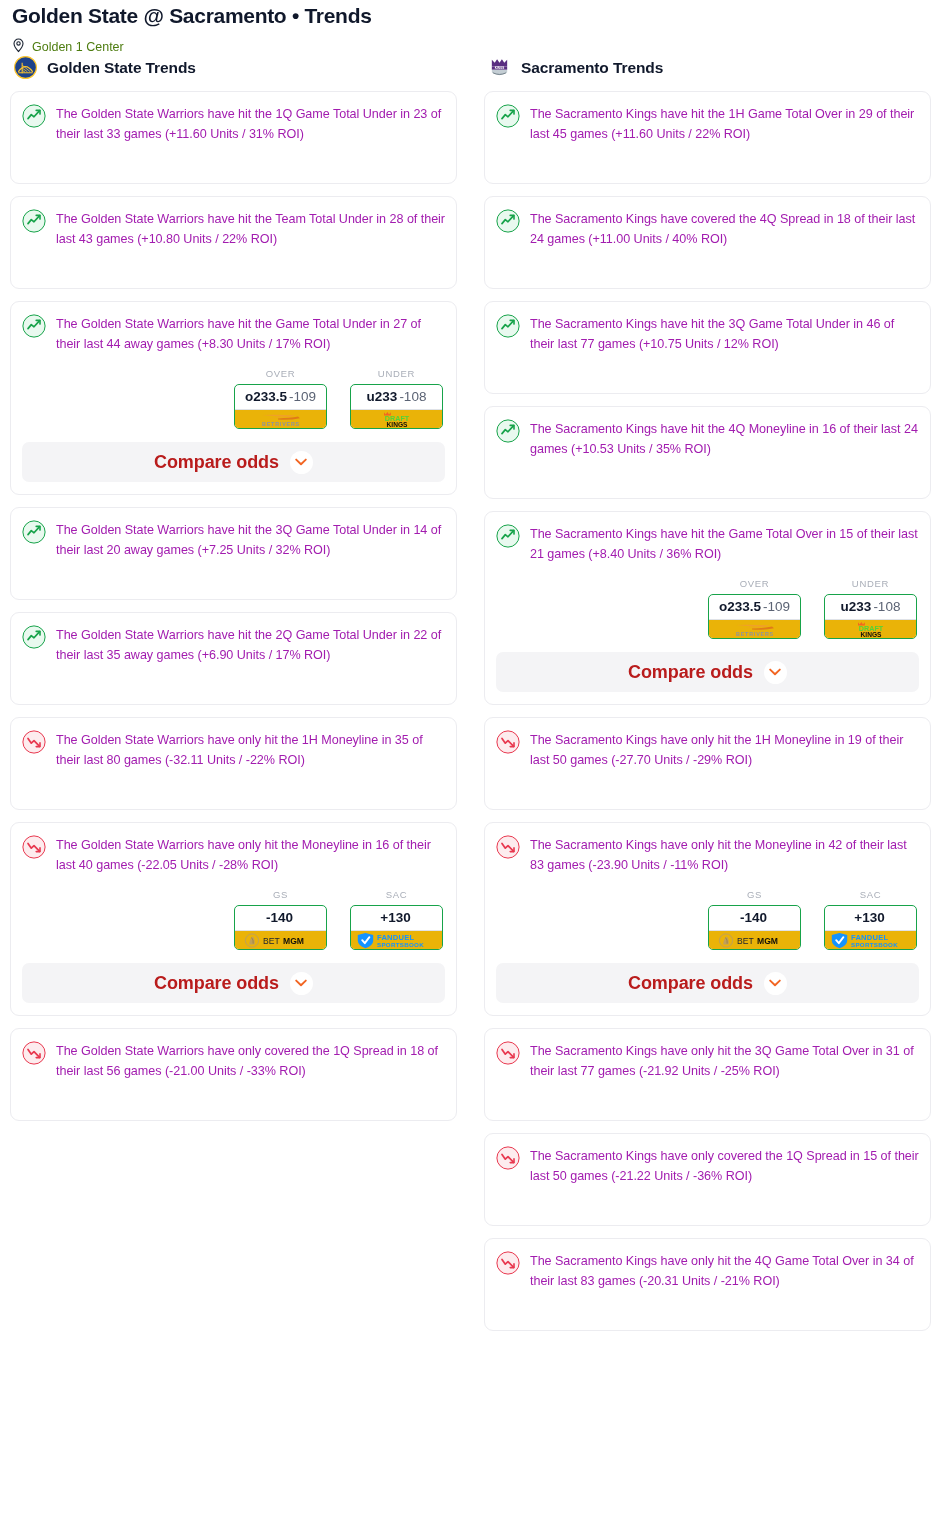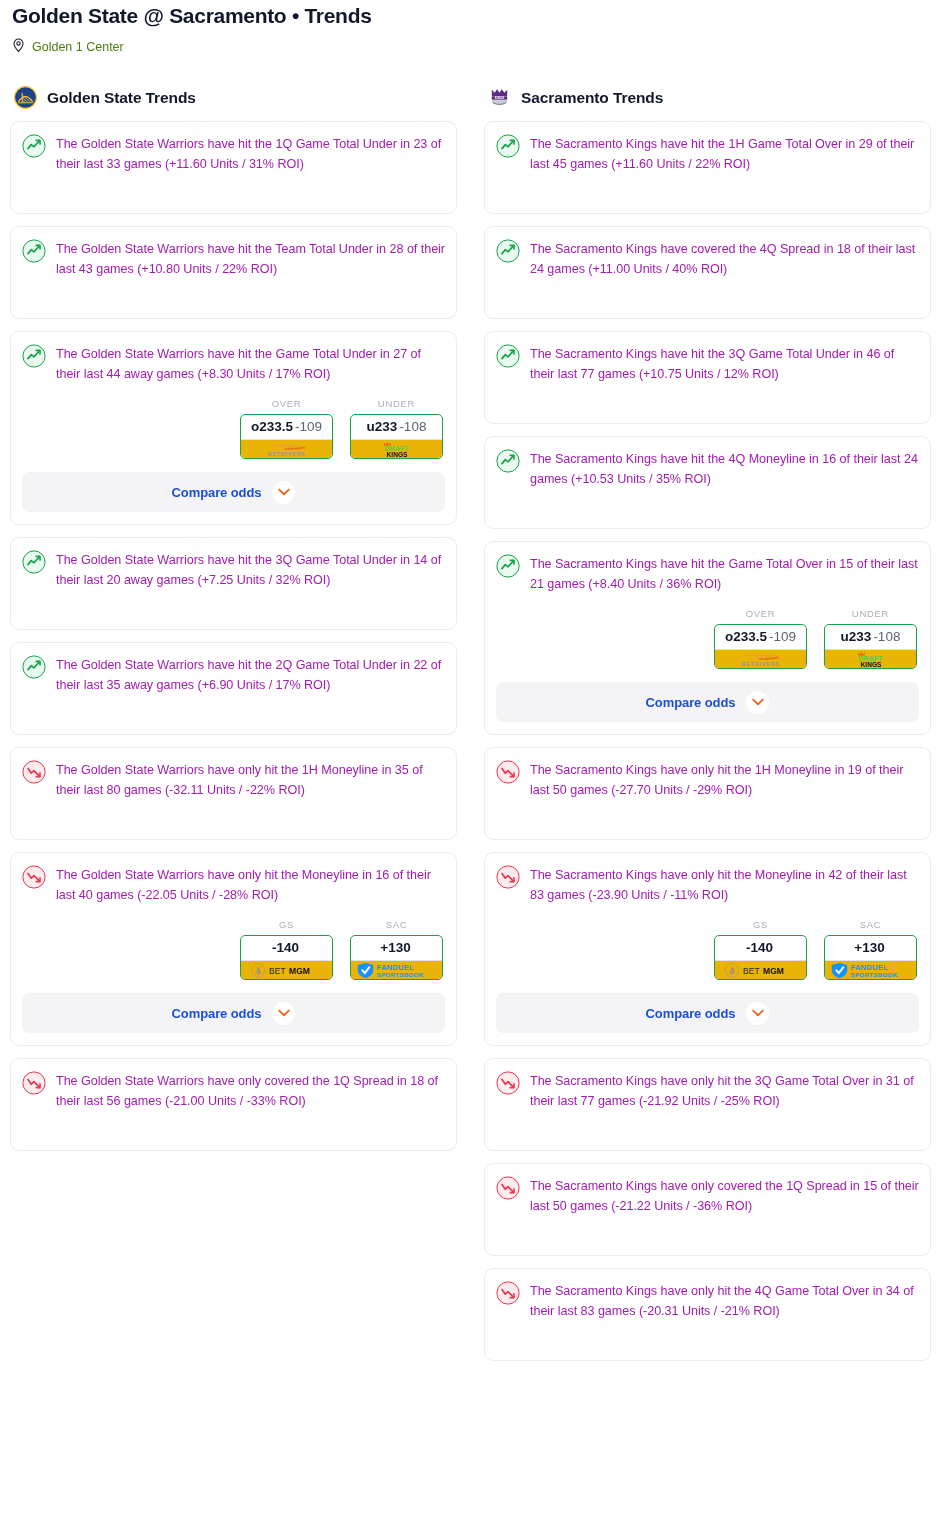--- a/index.html
+++ b/index.html
@@ -32,21 +32,20 @@
     padding: 8px 0 0 2px;
     font-size: 12.5px;
     color: #4d7c0f;
   }
   .venue-row .pin { flex: 0 0 auto; display: block; }
 
   
   .columns {
     display: flex;
     gap: 27px;
-    margin-top: 30px;
     align-items: flex-start;
   }
   .col { flex: 1 1 0; min-width: 0; }
 
   .col-head {
     display: flex;
     align-items: center;
     gap: 10px;
     padding: 0 0 12px 4px;
   }
@@ -76,21 +75,21 @@
     line-height: 20px;
     color: #a21caf;
     letter-spacing: -0.05px;
     padding-top: 1px;
   }
 
   
   .odds-area {
     display: flex;
     justify-content: flex-end;
-    gap: 17px;
+    gap: 23px;
     margin-top: 14px;
     padding-right: 2px;
   }
   .odds-cell { width: 93px; }
   .odds-label {
     text-align: center;
     font-size: 9.5px;
     letter-spacing: 0.7px;
     color: #a9aeb8;
     margin-bottom: 5px;
@@ -125,23 +124,23 @@
     background: #f4f4f6;
     border-radius: 7px;
     height: 40px;
     display: flex;
     align-items: center;
     justify-content: center;
     gap: 11px;
     cursor: pointer;
   }
   .compare .lbl {
-    font-size: 13px;
+    font-size: 18px;
     font-weight: 700;
-    color: #1d4ed8;
+    color: #b91c1c;
     letter-spacing: -0.1px;
   }
   .chev {
     width: 23px; height: 23px;
     border-radius: 50%;
     background: #ffffff;
     display: flex;
     align-items: center;
     justify-content: center;
   }

